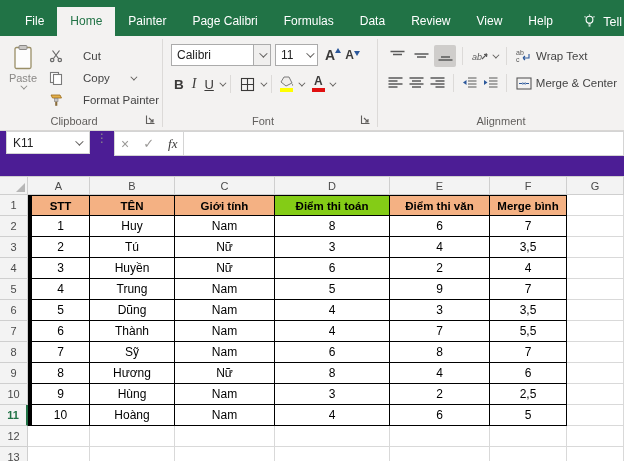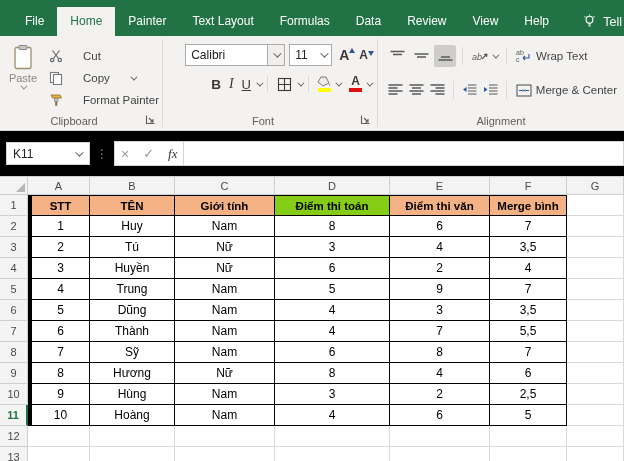--- a/index.html
+++ b/index.html
@@ -32,21 +32,21 @@
   .paste-label { font-size:11px; color:#8a8886; }
   .clip-col { display:flex; flex-direction:column; padding-top:5px; margin-left:4px; }
   .small-btn { display:flex; align-items:center; gap:20px; height:22px; font-size:11.5px;
     color:#444; white-space:nowrap; padding:0 3px;text-align:right; }
   .chev { width:6px; height:6px; border-right:1.4px solid #605e5c;
     border-bottom:1.4px solid #605e5c; transform:rotate(45deg) translateY(-2px);
     display:inline-block; flex:none; }
   .chev.sm { width:5px; height:5px; }
 
   
-  .g-font { width:214px; display:flex; flex-direction:column; padding:8px 6px 18px 8px;align-items:flex-end; }
+  .g-font { width:214px; display:flex; flex-direction:column; padding:8px 6px 18px 8px; }
   .combo-row { display:flex; align-items:center; gap:4px; }
   .combo { display:flex; align-items:center; height:22px; background:#fff;
     border:1px solid #ababab; }
   .combo .val { padding:0 5px; font-size:12px; color:#222; flex:1; }
   .combo .dd { width:17px; height:100%; display:flex; align-items:center;
     justify-content:center; border-left:1px solid #ababab; background:#f0efee; }
   .combo.size .dd { border-left:none; background:#fff; }
   .fontname { width:100px; }
   .fontsize { width:43px; }
   .fbtn { display:flex; align-items:center; justify-content:center; height:22px;
@@ -69,22 +69,22 @@
   
   .g-align { width:188px; display:flex; flex-direction:column; padding:8px 4px 18px 8px; }
   .al-row { display:flex; align-items:center; height:24px; gap:2px; }
   .abtn { width:22px; height:22px; display:flex; align-items:center;
     justify-content:center; border-radius:2px; }
   .abtn.sel { background:#cfcdcb; }
   .txtbtn { display:flex; align-items:center; gap:4px; font-size:11.5px; color:#444;
     white-space:nowrap; padding:0 3px; height:22px; }
 
   
-  .fx-strip { height:46px; background:#000000; border-bottom:1px solid #cfcfcf;
-    display:flex; align-items:center; padding:0 0 0 6px; }
+  .fx-strip { height:46px; background:#4c1d95; border-bottom:1px solid #cfcfcf;
+    display:flex; align-items:flex-start; padding:0 0 0 6px; }
   .namebox { width:84px; height:23px; background:#fff; border:1px solid #d4d4d4;
     display:flex; align-items:center; font-size:12px; color:#222; padding-left:6px; }
   .namebox .chev { margin-left:auto; margin-right:8px; }
   .grip { color:#8a8a8a; font-size:12px; padding:0 6px; }
   .fxbox { height:25px; background:#fff; border:1px solid #d4d4d4; display:flex;
     align-items:center; padding:0 6px; gap:14px; }
   .fxbox .cancel { color:#9a9896; font-size:14px; }
   .fxbox .enter { color:#9a9896; font-size:13px; }
   .fxbox .fx { font-family:"Liberation Serif","DejaVu Serif",serif; font-style:italic;
     font-size:13px; color:#3b3a39; }
@@ -115,21 +115,21 @@
 </head>
 <body>
 
 <div class="app">
 
   <div class="tabbar">
     <div id="tabs-mount" style="display:flex;align-items:flex-end;height:100%;">
         <div class="tab">File</div>
         <div class="tab active">Home</div>
         <div class="tab">Painter</div>
-        <div class="tab">Text Layout</div>
+        <div class="tab">Page Calibri</div>
         <div class="tab">Formulas</div>
         <div class="tab">Data</div>
         <div class="tab">Review</div>
         <div class="tab">View</div>
         <div class="tab">Help</div>
       </div>
     <div class="tellme">
       <span>
         <svg width="15" height="15" viewBox="0 0 16 16" fill="none" stroke="#fff" stroke-width="1.2">
           <circle cx="8" cy="6" r="3.6"></circle>
@@ -296,21 +296,21 @@
           <span>
             <svg width="16" height="14" viewBox="0 0 16 14">
               <text x="0" y="6" font-size="7" fill="#595959">ab</text>
               <text x="0" y="13" font-size="7" fill="#595959">c</text>
               <path d="M13 5 v4 h-6 M7 9 l2 -2 M7 9 l2 2" stroke="#2b579a" stroke-width="1.1" fill="none"></path>
             </svg>
           </span>
           <span>Wrap Text</span>
         </div>
       </div>
-      <div class="al-row" style="margin-top:10px">
+      <div class="al-row" style="margin-top:3px">
         <div class="abtn">
           <svg width="15" height="12" viewBox="0 0 15 12" stroke="#595959" stroke-width="1.3">
               <path d="M0.5 1 h14 M0.5 4 h9 M0.5 7 h14 M0.5 10 h9"></path>
             </svg>
         </div>
         <div class="abtn">
           <svg width="15" height="12" viewBox="0 0 15 12" stroke="#595959" stroke-width="1.3">
               <path d="M0.5 1 h14 M3 4 h9 M0.5 7 h14 M3 10 h9"></path>
             </svg>
         </div>

